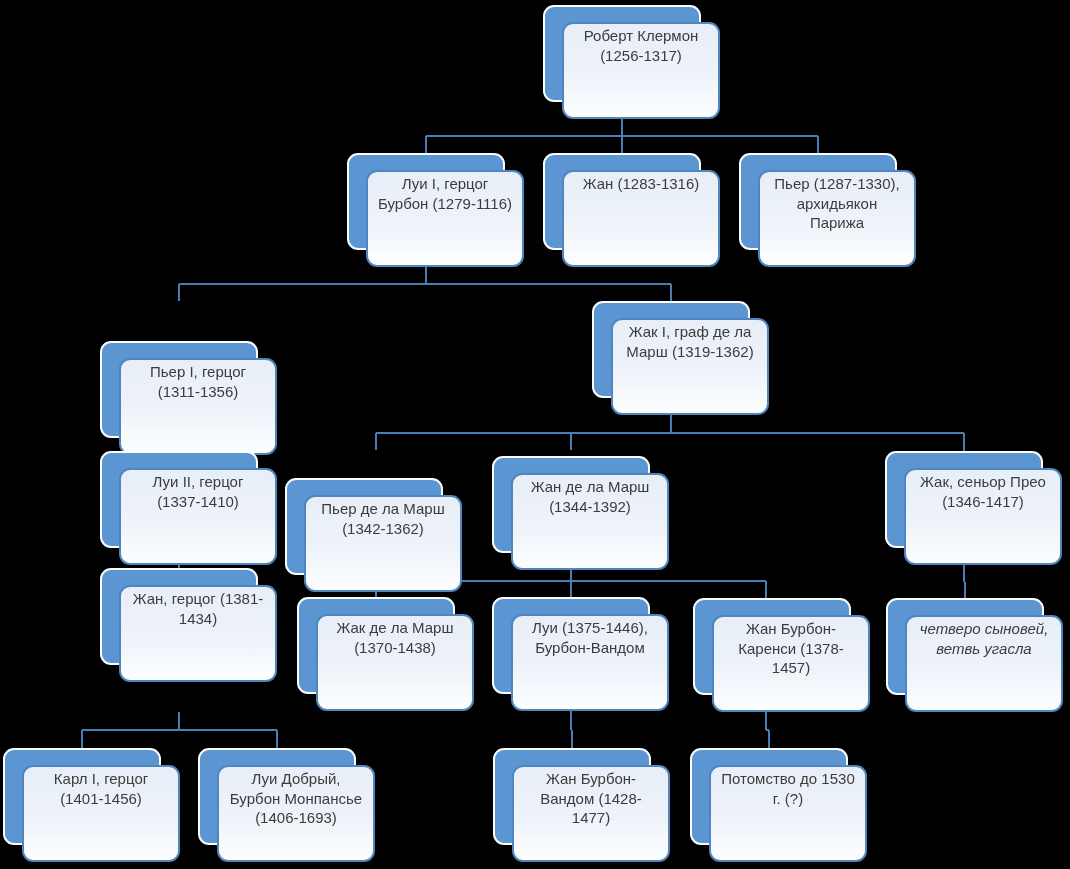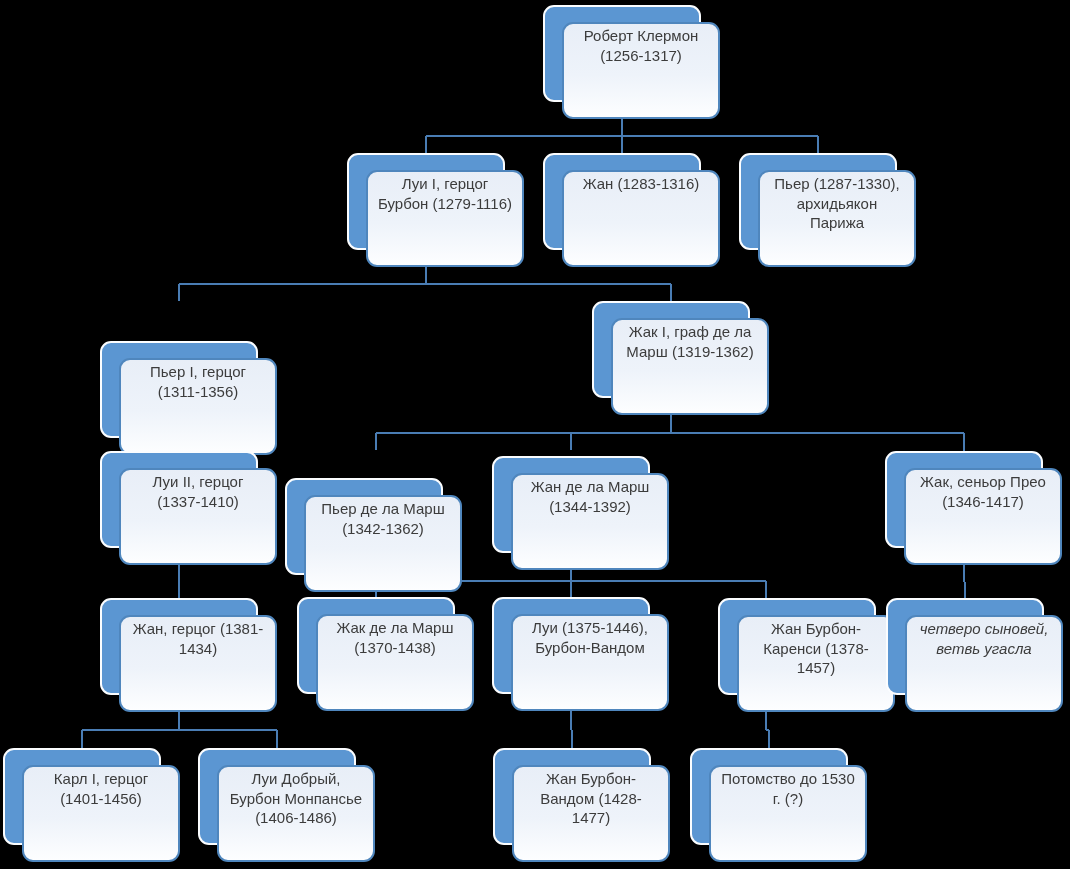--- a/index.html
+++ b/index.html
@@ -96,60 +96,60 @@
         <div class="card">
           <span>Жан де ла Марш (1344-1392)</span>
         </div>
       </div>
       <div class="node" style="left: 885px; top: 451px;">
         <div class="shadow"></div>
         <div class="card">
           <span>Жак, сеньор Прео (1346-1417)</span>
         </div>
       </div>
-      <div class="node" style="left: 100px; top: 598px; padding-left: 24px;">
+      <div class="node" style="left: 100px; top: 568px; padding-left: 24px;">
         <div class="shadow"></div>
         <div class="card">
           <span>Жан, герцог (1381-1434)</span>
         </div>
       </div>
       <div class="node" style="left: 297px; top: 597px;">
         <div class="shadow"></div>
         <div class="card">
           <span>Жак де ла Марш (1370-1438)</span>
         </div>
       </div>
       <div class="node" style="left: 492px; top: 597px; text-decoration: underline;">
         <div class="shadow"></div>
         <div class="card">
           <span>Луи (1375-1446), Бурбон-Вандом</span>
         </div>
       </div>
-      <div class="node" style="left: 718px; top: 598px;">
+      <div class="node" style="left: 693px; top: 598px;">
         <div class="shadow"></div>
         <div class="card">
           <span>Жан Бурбон-Каренси (1378-1457)</span>
         </div>
       </div>
       <div class="node" style="left: 886px; top: 598px; font-style: italic;">
         <div class="shadow"></div>
         <div class="card">
           <span>четверо сыновей, ветвь угасла</span>
         </div>
       </div>
       <div class="node" style="left: 3px; top: 748px; padding-left: 31px;">
         <div class="shadow"></div>
         <div class="card">
           <span>Карл I, герцог (1401-1456)</span>
         </div>
       </div>
       <div class="node" style="left: 198px; top: 748px;">
         <div class="shadow"></div>
         <div class="card">
-          <span>Луи Добрый, Бурбон Монпансье (1406-1486)</span>
+          <span>Луи Добрый, Бурбон Монпансье (1406-1693)</span>
         </div>
       </div>
       <div class="node" style="left: 493px; top: 748px; padding-left: 8px;">
         <div class="shadow"></div>
         <div class="card">
           <span>Жан Бурбон-Вандом (1428-1477)</span>
         </div>
       </div>
       <div class="node" style="left: 690px; top: 748px;">
         <div class="shadow"></div>

